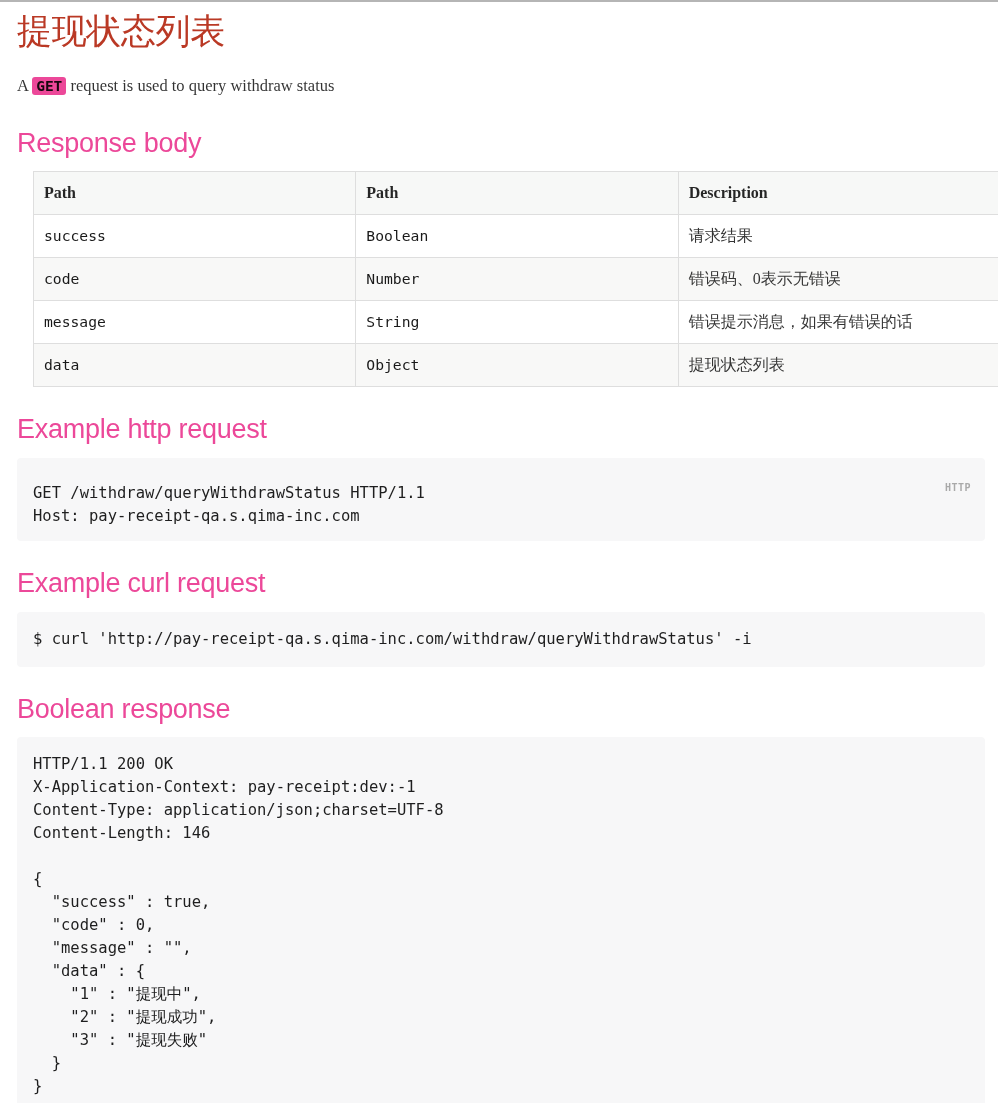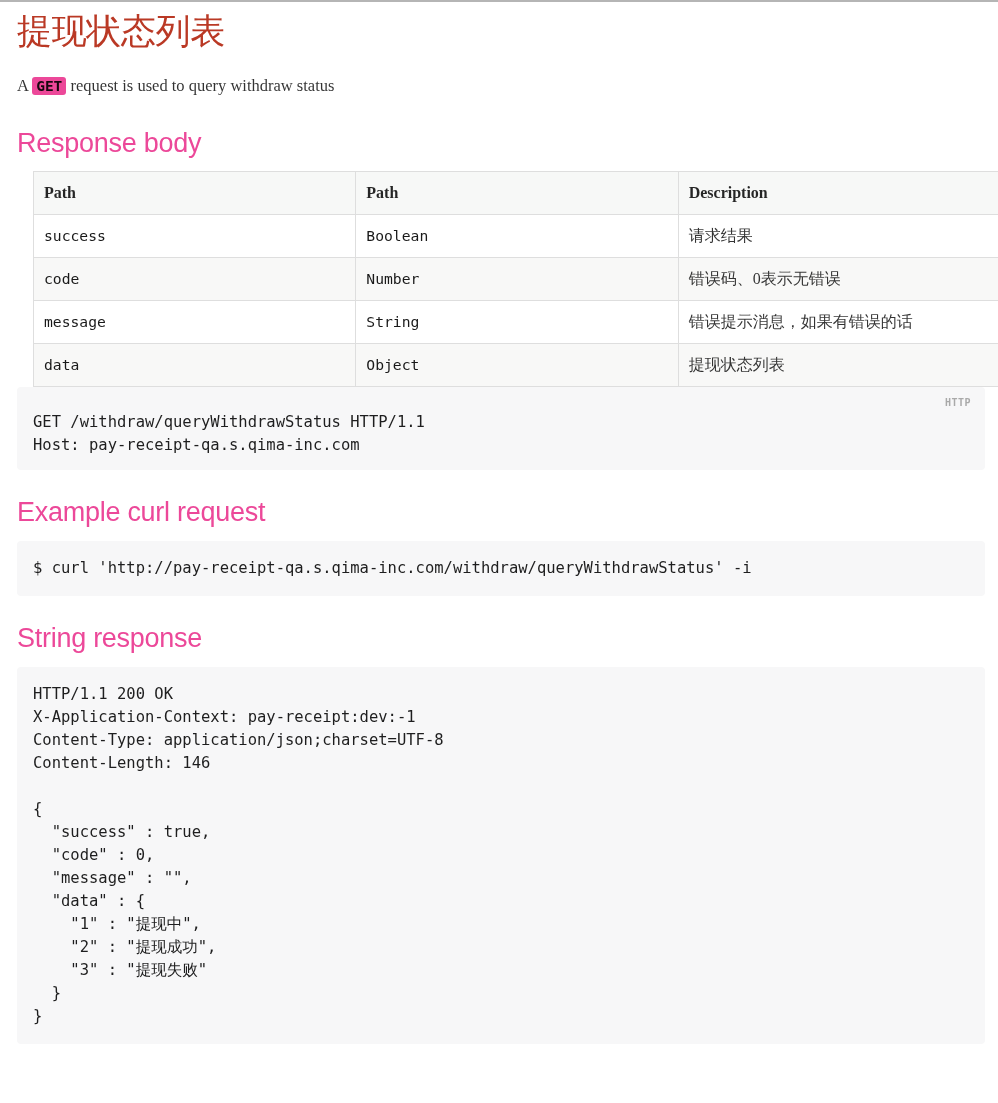--- a/index.html
+++ b/index.html
@@ -101,21 +101,21 @@
     color: rgba(0,0,0,0.88);
     white-space: pre;
     overflow: hidden;
   }
   .listingblock.has-label pre {
     padding-top: 24px;
     padding-bottom: 13px;
   }
   .code-lang-label {
     position: absolute;
-    top: 10px;
+    top: 24px;
     right: 14px;
     font-family: "DejaVu Sans Mono", "Liberation Mono", monospace;
     font-size: 10px;
     font-weight: bold;
     color: #a9a9a9;
     text-transform: uppercase;
     letter-spacing: 0.5px;
   }
 </style>
 </head>
@@ -156,34 +156,35 @@
           <td class="desc-cell">错误提示消息，如果有错误的话</td>
         </tr>
         <tr>
           <td class="mono-cell">data</td>
           <td class="mono-cell">Object</td>
           <td class="desc-cell">提现状态列表</td>
         </tr>
       </tbody>
   </table>
 
+  <h3 class="section-heading">Example http request</h3>
 
   <div class="listingblock has-label">
     <span class="code-lang-label">HTTP</span>
     <pre>GET /withdraw/queryWithdrawStatus HTTP/1.1
 Host: pay-receipt-qa.s.qima-inc.com</pre>
   </div>
 
   <h3 class="section-heading">Example curl request</h3>
 
   <div class="listingblock">
     <pre>$ curl 'http://pay-receipt-qa.s.qima-inc.com/withdraw/queryWithdrawStatus' -i</pre>
   </div>
 
-  <h3 class="section-heading">String response</h3>
+  <h3 class="section-heading">Boolean response</h3>
 
   <div class="listingblock">
     <pre>HTTP/1.1 200 OK
 X-Application-Context: pay-receipt:dev:-1
 Content-Type: application/json;charset=UTF-8
 Content-Length: 146
 
 {
   "success" : true,
   "code" : 0,

